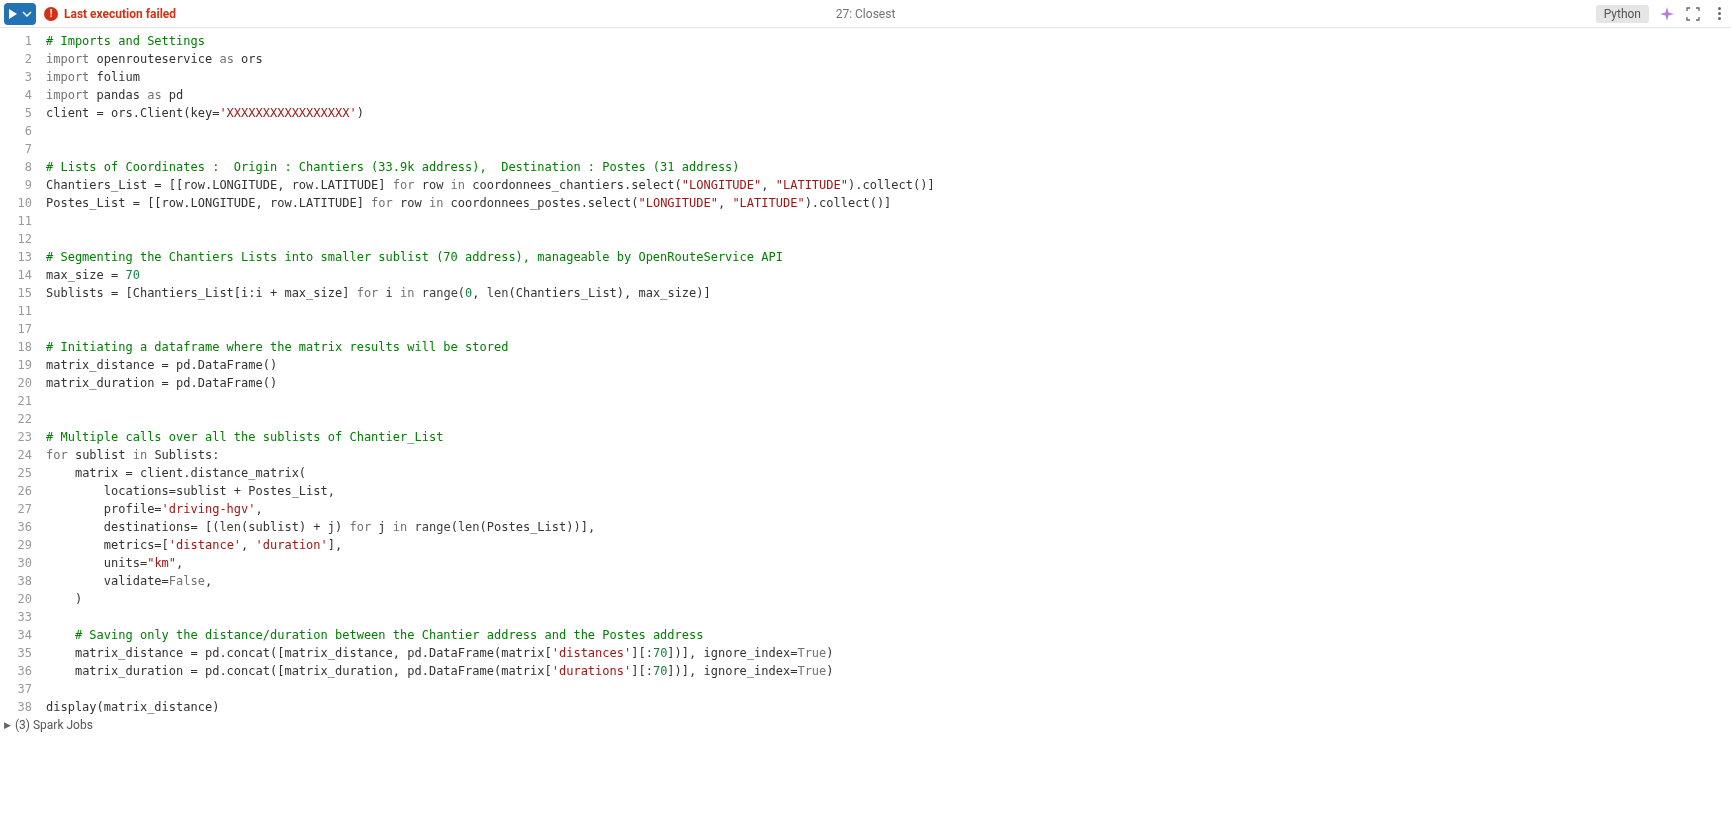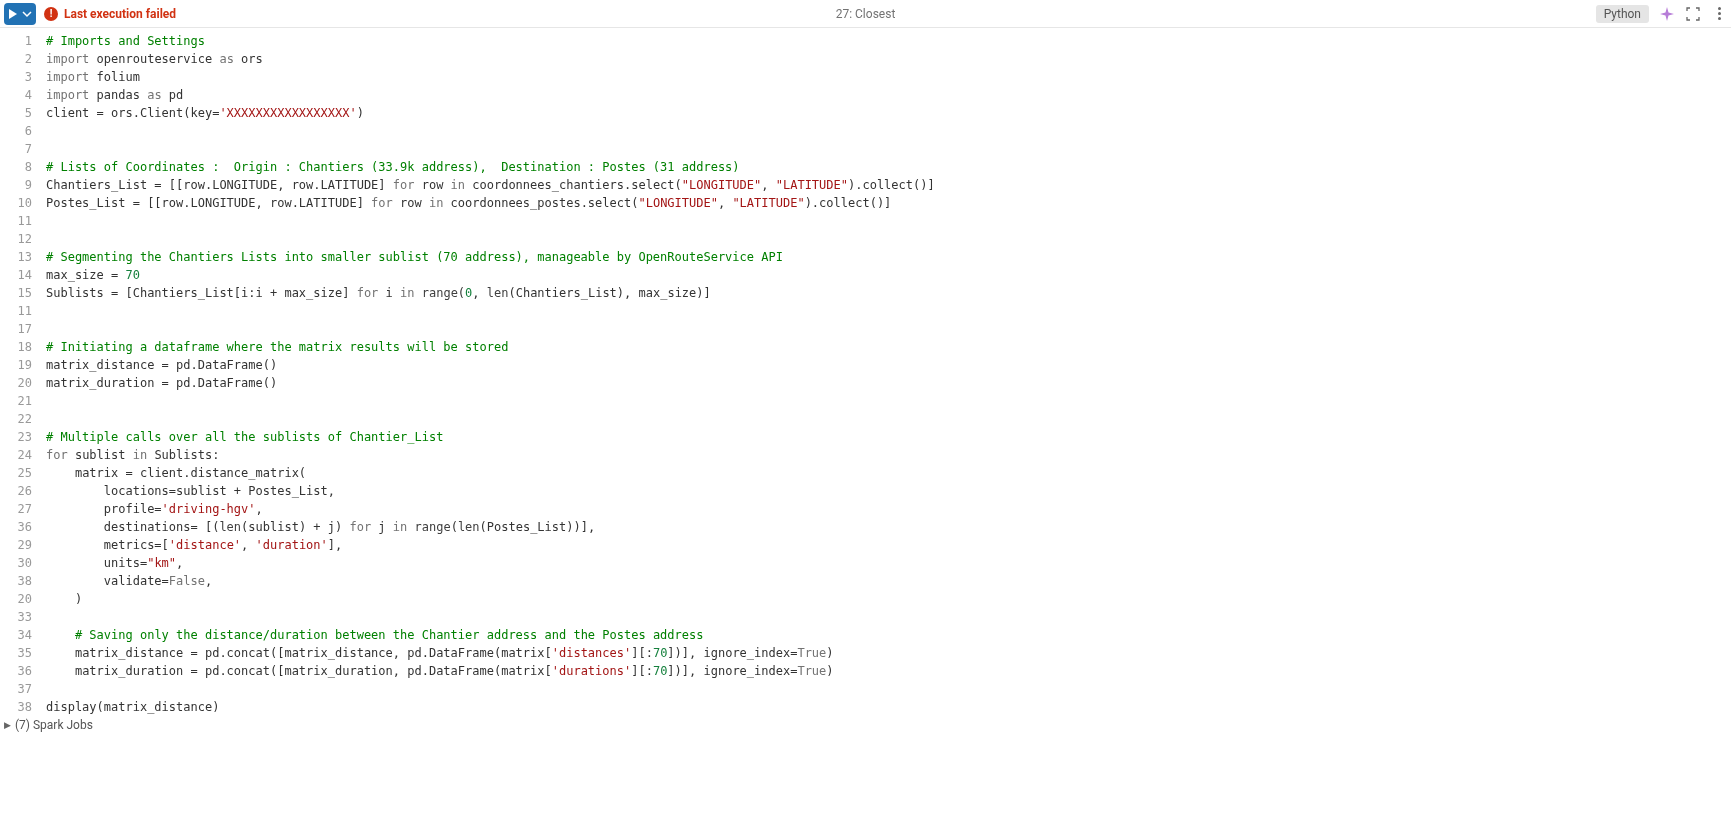--- a/index.html
+++ b/index.html
@@ -196,14 +196,14 @@
       <div>35</div>
       <div>36</div>
       <div>37</div>
       <div>38</div>
     </div>
   <div class="code" id="code"><div><span class="c-com"># Imports and Settings</span></div><div><span class="c-key">import</span><span> openrouteservice </span><span class="c-key">as</span><span> ors</span></div><div><span class="c-key">import</span><span> folium</span></div><div><span class="c-key">import</span><span> pandas </span><span class="c-key">as</span><span> pd</span></div><div><span>client = ors.Client(key=</span><span class="c-str">'XXXXXXXXXXXXXXXXX'</span><span>)</span></div><div><span></span></div><div><span></span></div><div><span class="c-com"># Lists of Coordinates :  Origin : Chantiers (33.9k address),  Destination : Postes (31 address)</span></div><div><span>Chantiers_List = [[row.LONGITUDE, row.LATITUDE] </span><span class="c-key">for</span><span> row </span><span class="c-key">in</span><span> coordonnees_chantiers.select(</span><span class="c-str">"LONGITUDE"</span><span>, </span><span class="c-str">"LATITUDE"</span><span>).collect()]</span></div><div><span>Postes_List = [[row.LONGITUDE, row.LATITUDE] </span><span class="c-key">for</span><span> row </span><span class="c-key">in</span><span> coordonnees_postes.select(</span><span class="c-str">"LONGITUDE"</span><span>, </span><span class="c-str">"LATITUDE"</span><span>).collect()]</span></div><div><span></span></div><div><span></span></div><div><span class="c-com"># Segmenting the Chantiers Lists into smaller sublist (70 address), manageable by OpenRouteService API</span></div><div><span>max_size = </span><span class="c-num">70</span></div><div><span>Sublists = [Chantiers_List[i:i + max_size] </span><span class="c-key">for</span><span> i </span><span class="c-key">in</span><span> </span><span class="c-fn">range</span><span>(</span><span class="c-num">0</span><span>, </span><span class="c-fn">len</span><span>(Chantiers_List), max_size)]</span></div><div><span></span></div><div><span></span></div><div><span class="c-com"># Initiating a dataframe where the matrix results will be stored</span></div><div><span>matrix_distance = pd.DataFrame()</span></div><div><span>matrix_duration = pd.DataFrame()</span></div><div><span></span></div><div><span></span></div><div><span class="c-com"># Multiple calls over all the sublists of Chantier_List</span></div><div><span class="c-key">for</span><span> sublist </span><span class="c-key">in</span><span> Sublists:</span></div><div>    <span>matrix = client.distance_matrix(</span></div><div>        <span>locations=sublist + Postes_List,</span></div><div>        <span>profile=</span><span class="c-str">'driving-hgv'</span><span>,</span></div><div>        <span>destinations= [(</span><span class="c-fn">len</span><span>(sublist) + j) </span><span class="c-key">for</span><span> j </span><span class="c-key">in</span><span> </span><span class="c-fn">range</span><span>(</span><span class="c-fn">len</span><span>(Postes_List))],</span></div><div>        <span>metrics=[</span><span class="c-str">'distance'</span><span>, </span><span class="c-str">'duration'</span><span>],</span></div><div>        <span>units=</span><span class="c-str">"km"</span><span>,</span></div><div>        <span>validate=</span><span class="c-key">False</span><span>,</span></div><div>    <span>)</span></div><div><span></span></div><div>    <span class="c-com"># Saving only the distance/duration between the Chantier address and the Postes address</span></div><div>    <span>matrix_distance = pd.concat([matrix_distance, pd.DataFrame(matrix[</span><span class="c-str">'distances'</span><span>][:</span><span class="c-num">70</span><span>])], ignore_index=</span><span class="c-key">True</span><span>)</span></div><div>    <span>matrix_duration = pd.concat([matrix_duration, pd.DataFrame(matrix[</span><span class="c-str">'durations'</span><span>][:</span><span class="c-num">70</span><span>])], ignore_index=</span><span class="c-key">True</span><span>)</span></div><div><span></span></div><div><span>display(matrix_distance)</span></div></div>
 </div>
 
 <div class="footer">
   <span class="tri">▶</span>
-  <span>(7) Spark Jobs</span>
+  <span>(3) Spark Jobs</span>
 </div>
 
 </body></html>

